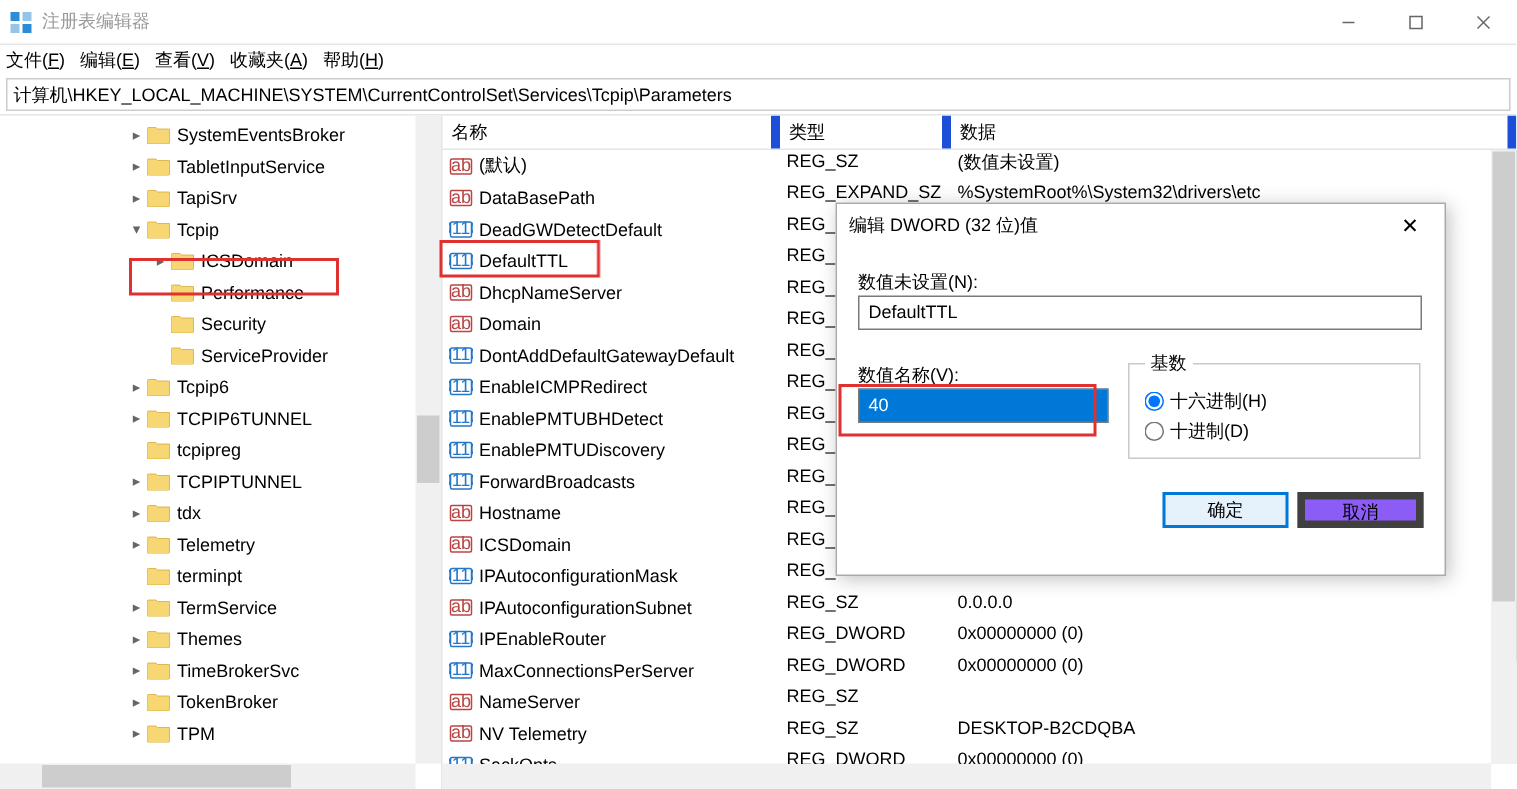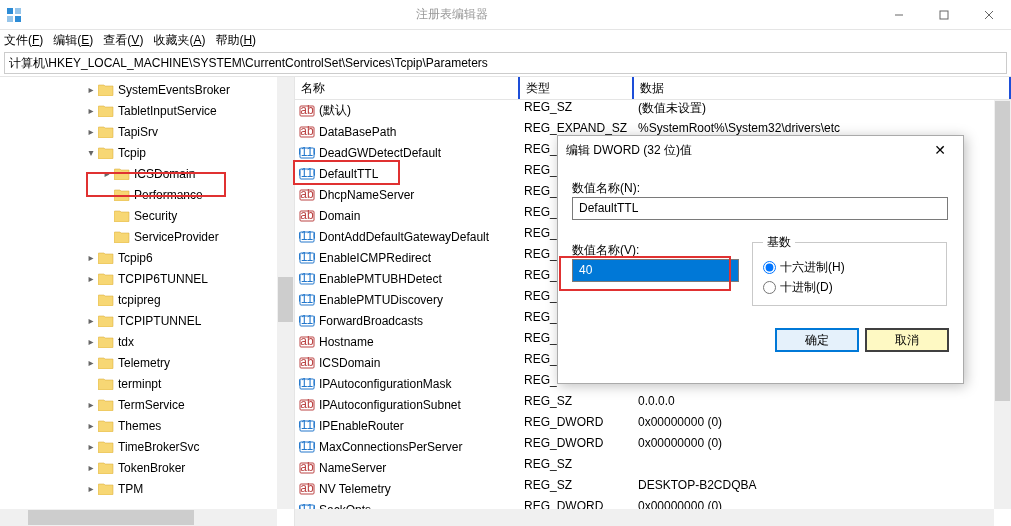--- a/index.html
+++ b/index.html
@@ -1,20 +1,20 @@
 <!DOCTYPE html>
 <html><head>
 <meta charset="utf-8">
 <style>
 * { box-sizing: border-box; margin: 0; padding: 0; font-family: "Microsoft YaHei", "Segoe UI", Tahoma, sans-serif; font-size: 12px; }
 body { background: #fff; width: 1011px; height: 526px; overflow: hidden; position: relative; }
 
 .titlebar { height: 30px; display: flex; align-items: center; border-bottom: 1px solid #e5e5e5; }
 .titlebar .app-icon { width: 16px; height: 16px; margin: 0 6px; }
-.titlebar .title { flex: 1; color: #999; text-align: center; }
+.titlebar .title { flex: 1; color: #999; }
 .win-controls { display: flex; height: 100%; }
 .win-controls div { width: 45px; display: flex; align-items: center; justify-content: center; }
 .win-controls svg { stroke: #666; }
 
 .menubar { height: 20px; display: flex; align-items: center; padding: 0 4px; gap: 10px; }
 .menubar .menu-item { cursor: default; }
 .menubar .mnemonic { text-decoration: underline; }
 
 .addressbar { height: 22px; border: 1px solid #ccc; margin: 2px 4px; display: flex; align-items: center; padding: 0 4px; font-size: 12px; }
 
@@ -26,21 +26,21 @@
 .tree-row .expander { width: 14px; text-align: center; color: #666; font-size: 10px; }
 .tree-row .folder { width: 16px; height: 13px; margin-right: 4px; }
 .tree-row .label { }
 .tree-scroll-h { position: absolute; bottom: 0; left: 0; right: 17px; height: 17px; background: #f0f0f0; display:flex; align-items:center; }
 .tree-scroll-h .thumb { background:#cdcdcd; height:15px; flex:0 0 60%; margin-left:10%; }
 .tree-scroll-v { position: absolute; right: 0; top: 0; bottom: 17px; width: 17px; background: #f0f0f0; }
 .tree-scroll-v .thumb { background:#cdcdcd; width:15px; height:45px; margin-top:200px; margin-left:1px;}
 
 .list-pane { flex: 1; position: relative; overflow: hidden; }
 .list-header { display: flex; height: 23px; border-bottom: 1px solid #e5e5e5; }
-.list-header .col { padding: 3px 6px; border-right: 2px solid #1d4ed8; }
+.list-header .col { padding: 3px 6px; border-right: 6px solid #1d4ed8; }
 .col-name { width: 225px; }
 .col-type { width: 114px; }
 .col-data { flex: 1; }
 .list-body { overflow-y: auto; height: calc(100% - 23px - 17px); }
 .list-row { display: flex; height: 21px; }
 .list-row .cell { padding: 0 4px; overflow: hidden; white-space: nowrap; text-overflow: ellipsis; }
 .list-row .cell-name { width: 225px; display: flex; align-items: center; }
 .list-row .cell-type { width: 114px; }
 .list-row .cell-data { flex: 1; }
 .val-icon { width: 16px; height: 16px; margin-right: 4px; flex-shrink:0; }
@@ -65,21 +65,21 @@
 .dialog .txt.ro { background:#fff; }
 .dialog .row2 { display:flex; margin-top:14px; }
 .dialog .valcol { width: 180px; }
 .dialog .valcol .txt { width: 167px; }
 .dialog .valcol .txt.sel { background:#0078d7; color:#fff; }
 .dialog fieldset { border:1px solid #c9c9c9; padding:6px 10px 8px; width:195px; }
 .dialog fieldset legend { padding: 0 4px; }
 .dialog .radio-row { display:flex; align-items:center; height:20px; }
 .dialog .radio-row input { margin-right:4px; }
 .dialog .btns { display:flex; justify-content:flex-end; gap:6px; padding: 14px 14px 0 0; }
-.dialog button.dlg-btn { width:84px; height:24px; background:#fef9c3; border:2px solid #404040; }
+.dialog button.dlg-btn { width:84px; height:24px; background:#8b5cf6; border:5px solid #404040; }
 .dialog button.dlg-btn.default { border:2px solid #0078d7; background:#e5f1fb; }
 
 .folder-svg { display:inline-block; }
 </style>
 </head>
 <body>
 
 <div class="titlebar">
   <svg class="app-icon" viewBox="0 0 16 16">
       <rect x="1" y="1" width="6" height="6" fill="#2d8cd6"></rect>
@@ -507,21 +507,21 @@
 <div class="highlight-red hl-tree"></div>
 <div class="highlight-red hl-item"></div>
 <div class="highlight-red hl-input"></div>
 
 <div class="dialog">
   <div class="dlg-title">
     <div class="t">编辑 DWORD (32 位)值</div>
     <div class="close">✕</div>
   </div>
   <div class="body">
-    <div class="lbl">数值名称(N):</div>
+    <div class="lbl">数值未设置(N):</div>
     <div class="txt ro">DefaultTTL</div>
     <div class="row2">
       <div class="valcol">
         <div class="lbl">数值名称(V):</div>
         <div class="txt sel">40</div>
       </div>
       <fieldset>
         <legend>基数</legend>
         <label class="radio-row">
             <input type="radio" checked="" style="">

